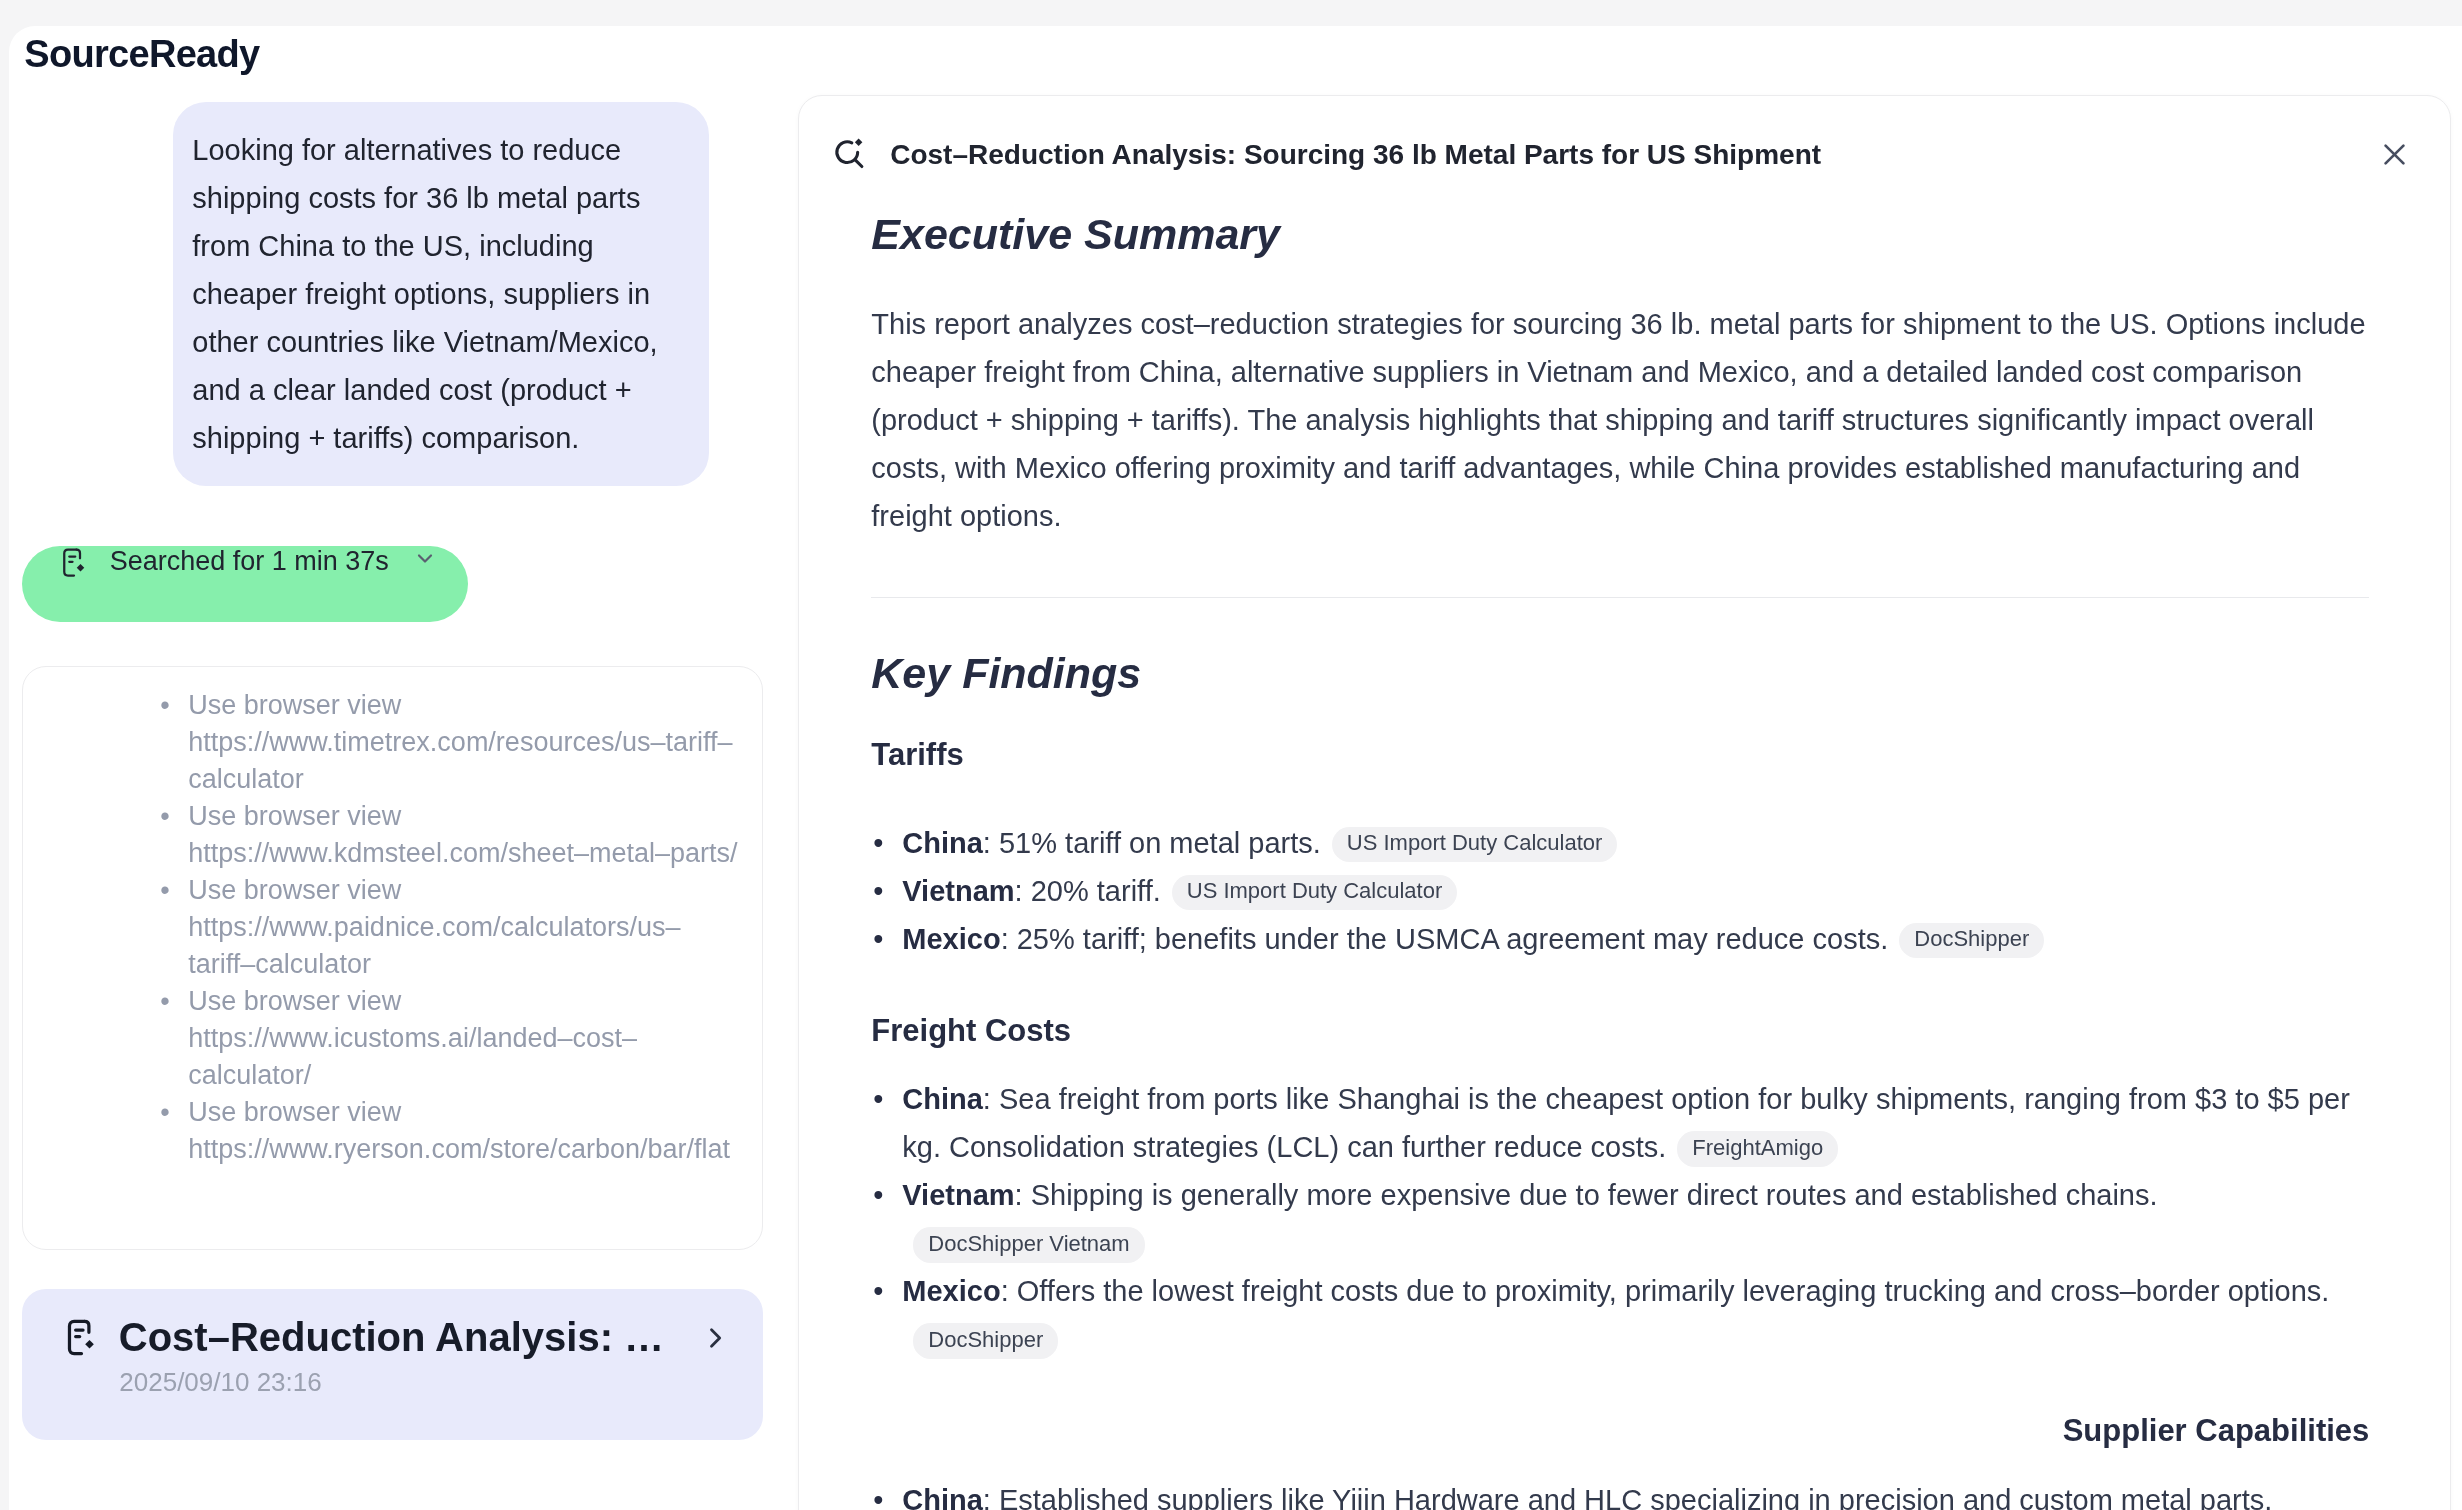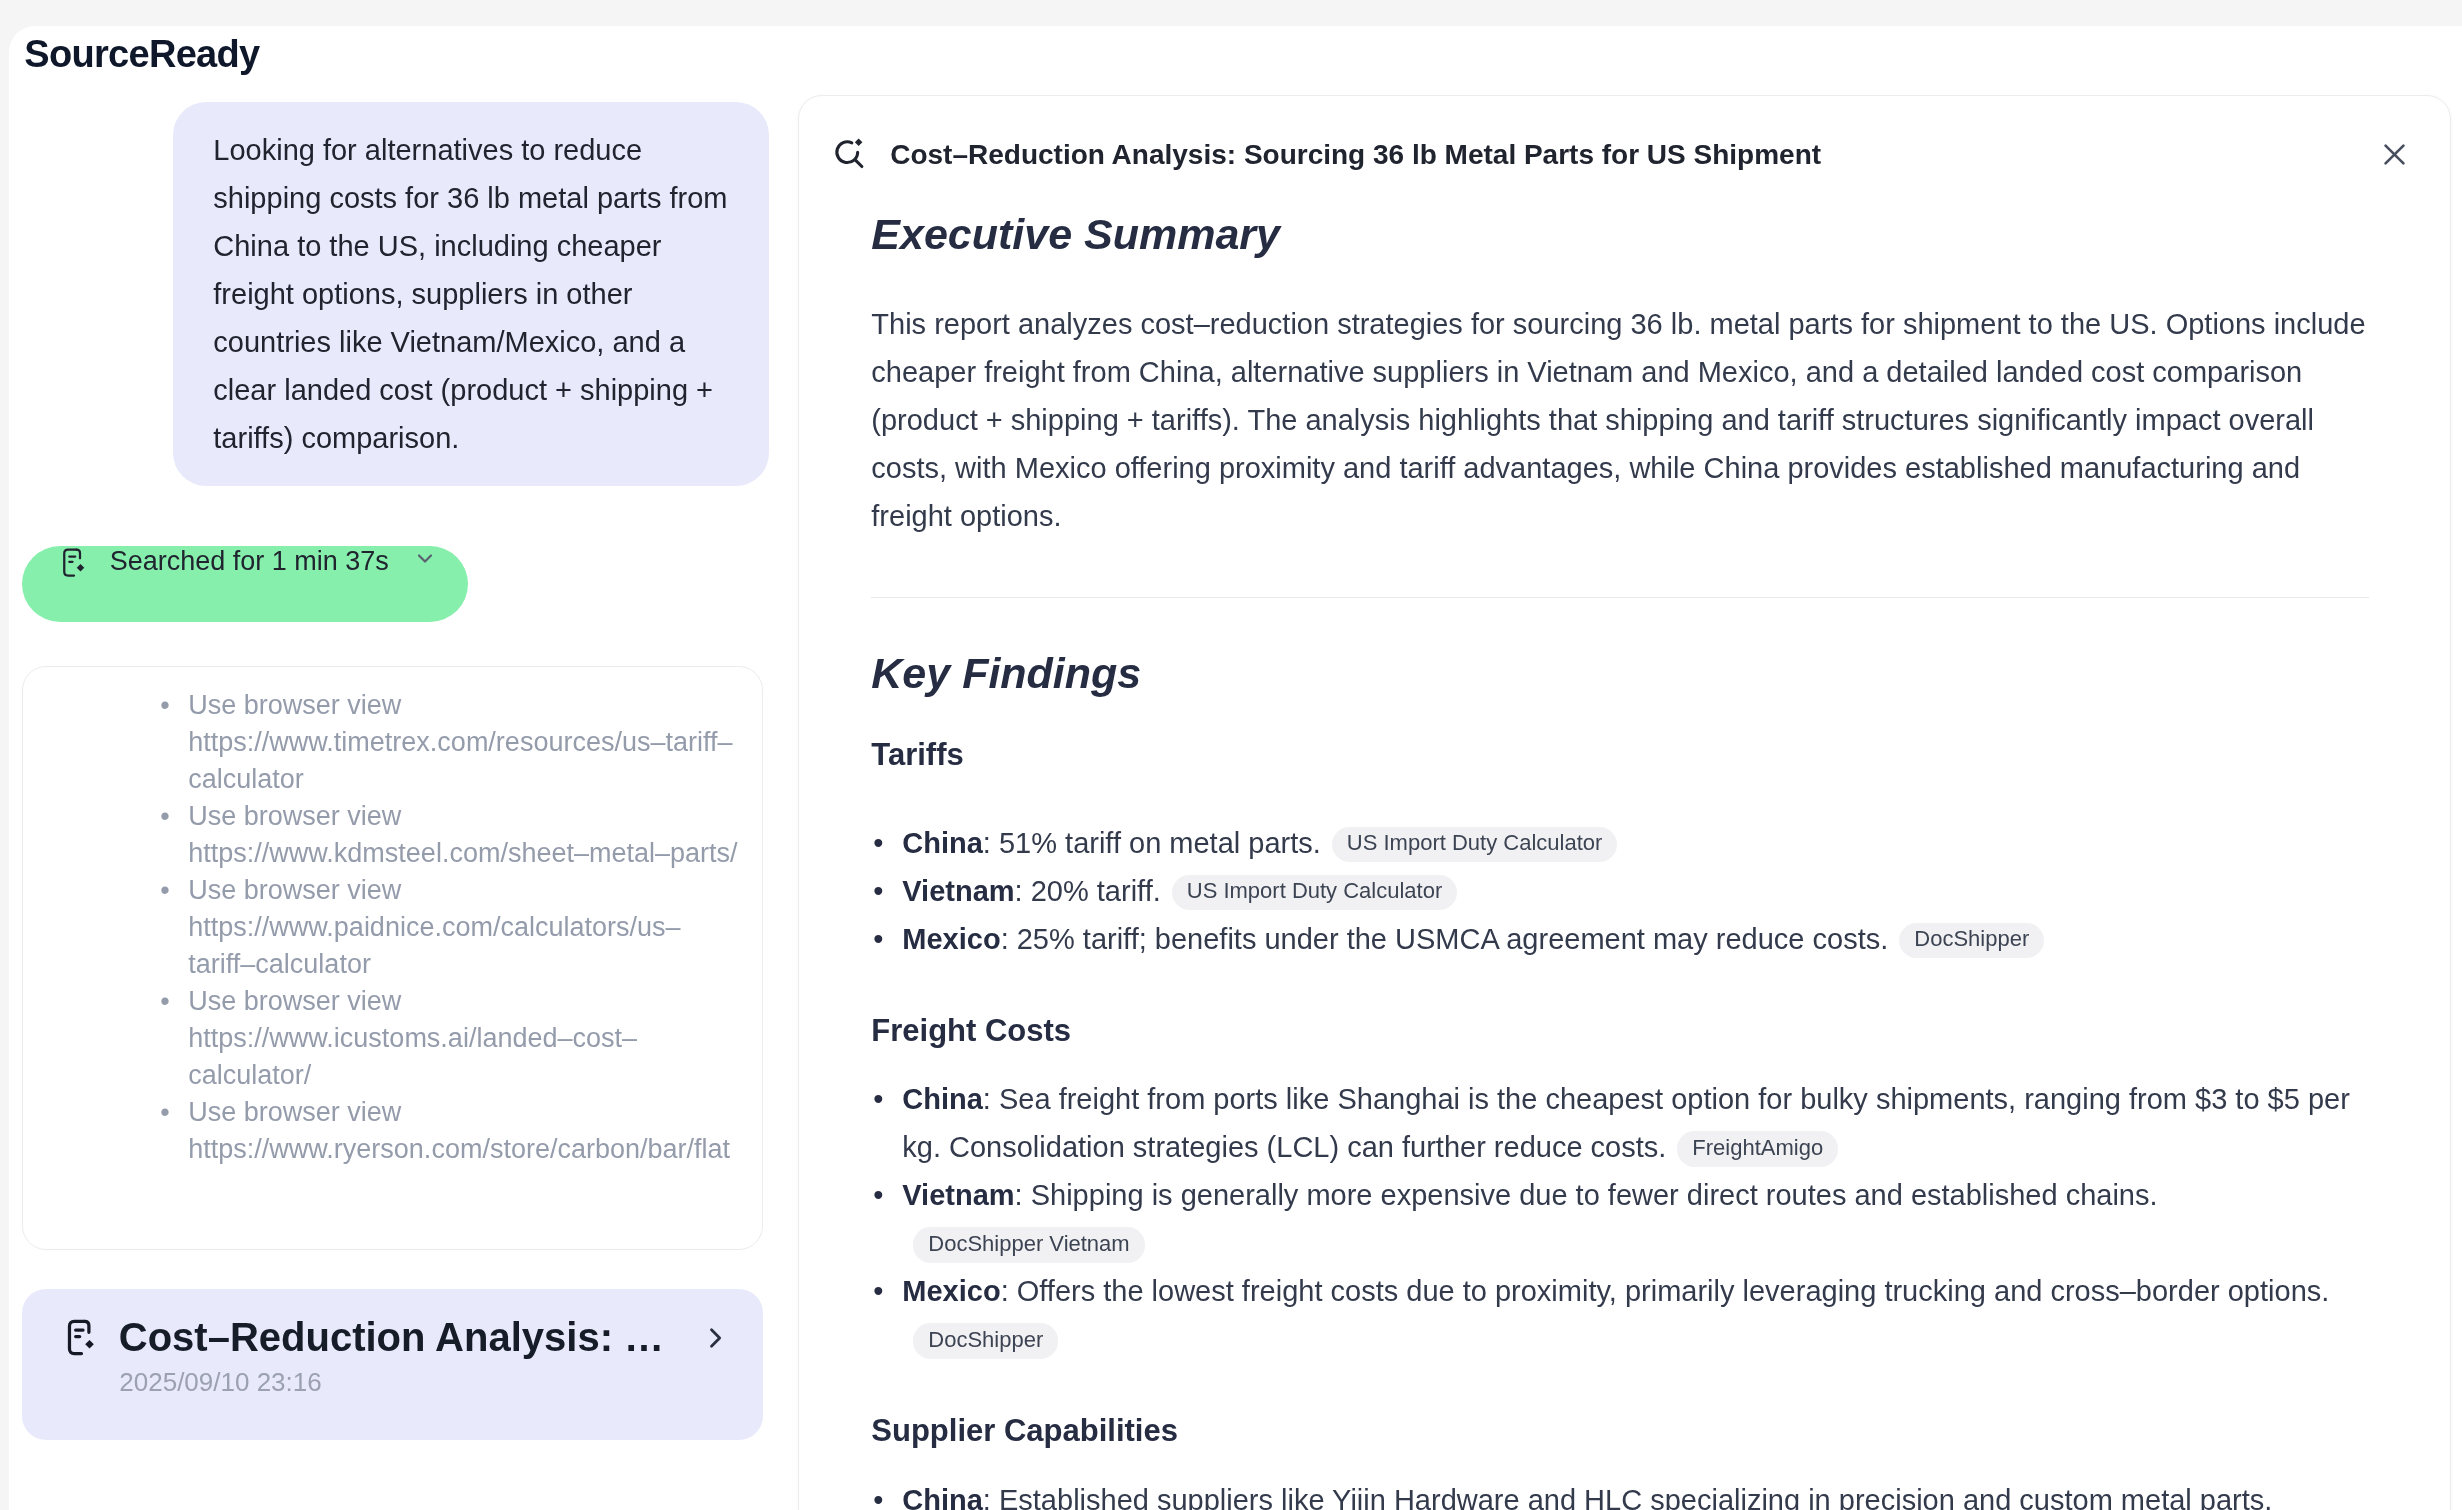--- a/index.html
+++ b/index.html
@@ -13,22 +13,22 @@
   .app-panel {
     position:absolute; left:9.3px; top:26px; width:2453px; height:1485px;
     background:#ffffff; border-top-left-radius:26px;
   }
   .logo {
     position:absolute; left:15px; top:7.4px;
     font-size:38px; font-weight:800; letter-spacing:-0.7px; color:#0f172a;
   }
   
   .user-bubble {
-    position:absolute; left:164px; top:76px; width:596px;
-    background:#E8EAFB; border-radius:33px; padding:24px 40px;
+    position:absolute; left:164px; top:76px; width:536px;
+    background:#E8EAFB; border-radius:33px; padding:24px 19px;
     font-size:29px; line-height:48px; color:#20242F;
   }
   .search-pill {
     position:absolute; left:13px; top:520px; height:76px;
     display:inline-flex; align-items:flex-start; gap:20.4px;
     padding:0 31.5px 0 37px; background:#86efac; border-radius:38px;
     font-size:27px; color:#20242F; cursor:pointer;
   }
   .search-pill .chev { color:#5A6070; margin-left:3.7px; }
   .steps-card {
@@ -76,21 +76,21 @@
   }
   .report-body { padding:0 81px 0 72px; color:#333A4C; }
   .report-body h2 { font-size:43px; font-weight:700; color:#262C42; line-height:1.3;font-style:italic; }
   .report-body h3 { font-size:31px; font-weight:700; color:#262C42; line-height:1.3; }
   .h2-exec { margin-top:33px; }
   .exec-body { margin-top:37px; font-size:29px; line-height:48px; }
   .divider { border:none; border-top:1.9px solid #E8E9EC; margin-top:57px; }
   .h2-key { margin-top:48px; }
   .h3-tariffs { margin-top:33px; }
   .h3-freight { margin-top:48px; }
-  .h3-supplier { margin-top:48px; }
+  .h3-supplier { margin-top:48px;text-align:right; }
   ul.findings { list-style:none; font-size:29px; line-height:48px; }
   .ul-tariffs { margin-top:44px; }
   .ul-freight { margin-top:24px; }
   .ul-supplier { margin-top:24px; }
   ul.findings li { position:relative; padding-left:31px; }
   ul.findings li::before { content:"\2022"; position:absolute; left:1.9px; color:#262C42; }
   .lead { font-weight:700; color:#262C42; }
   .badge {
     display:inline-block; position:relative; top:-2.8px;
     background:#F1F1F3; border-radius:17.6px; padding:3.7px 15px 5.6px;

